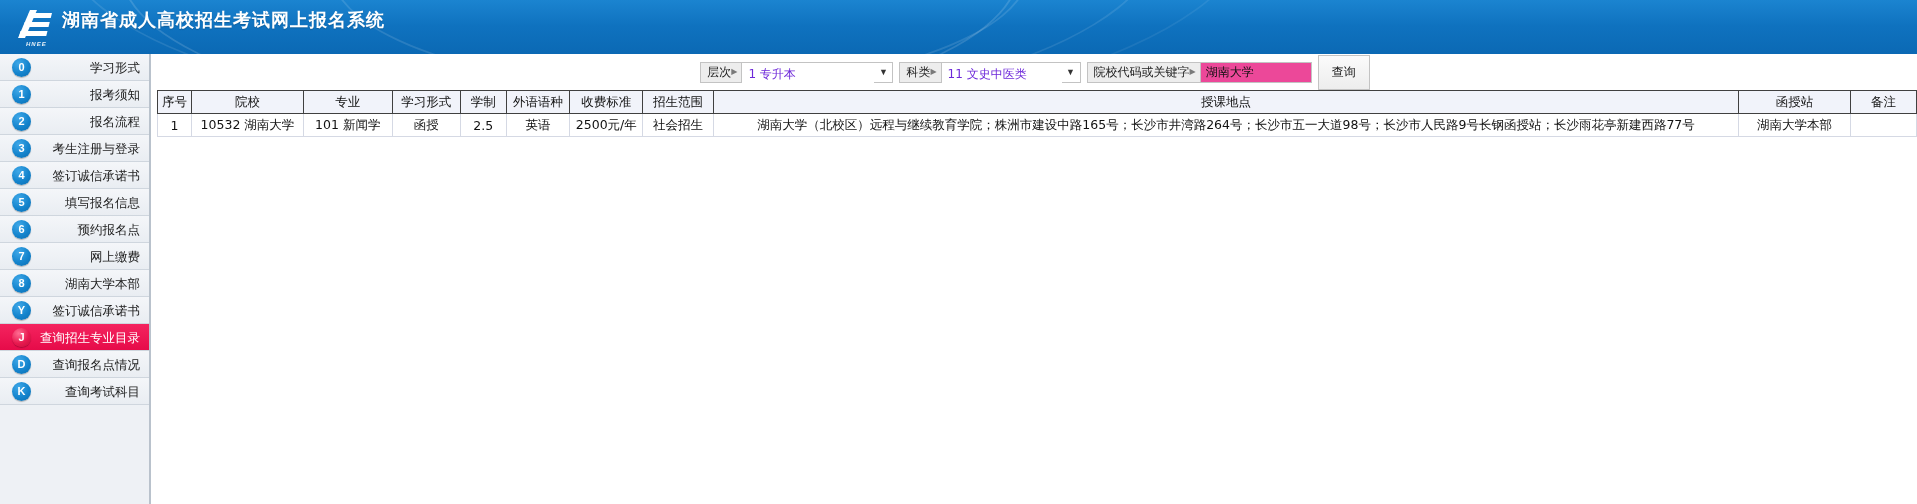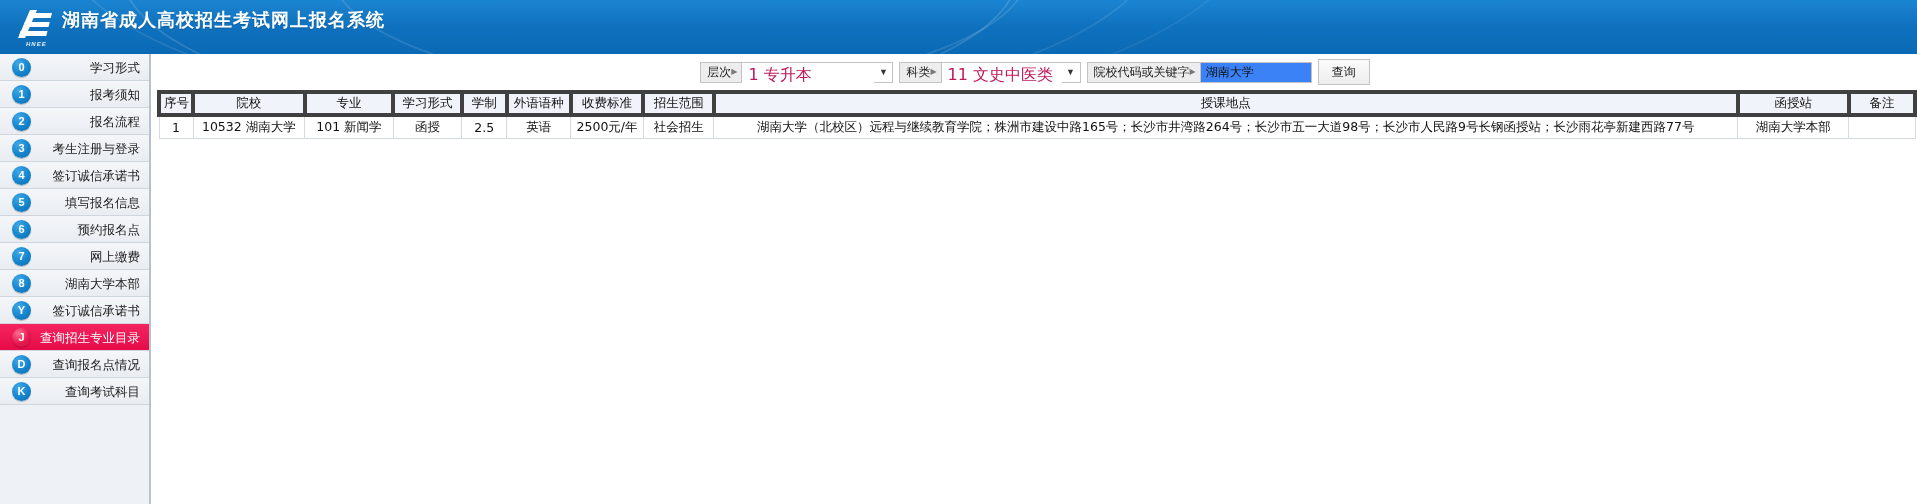--- a/index.html
+++ b/index.html
@@ -160,23 +160,23 @@
   }
   .lab-caret {
     color: #7a7a7a;
     font-size: 8px;
     line-height: 1;
     position: relative;
     top: 0px;
   }
   .ctl-val {
     padding: 12px 6px;
-    font-size: 16px;
+    font-size: 12px;
     line-height: 19px;
-    color: #be185d;
+    color: #6d28d9;
     white-space: nowrap;
     font-family: "DejaVu Sans", "Liberation Sans", sans-serif;
     display: flex;
     align-items: center;
     background: #ffffff;
   }
   .sel-1 .ctl-val { width: 132px; }
   .sel-2 .ctl-val { width: 120px; }
   .ctl-arrow {
     width: 18px;
@@ -186,28 +186,28 @@
     background: #ffffff;
     font-size: 9px;
     color: #333333;
   }
   .inp-val {
     width: 110px;
     font-size: 12px;
     line-height: 19px;
     color: #111111;
     padding: 0 5px;
-    background: #3b82f6;
+    background: #ec4899;
     display: flex;
     align-items: center;
     white-space: nowrap;
     font-family: "DejaVu Sans", "Liberation Sans", sans-serif;
   }
   #search-button {
-    height: 26px;
+    height: 35px;
     min-width: 52px;
     border: 1px solid #c3c3c3;
     background: linear-gradient(180deg,#fbfbfb 0%, #ededed 100%);
     font-size: 12px;
     color: #111111;
     line-height: 19px;
     text-align: center;
     cursor: pointer;
     padding: 7px 10px;
     font-family: "DejaVu Sans", "Liberation Sans", sans-serif;
@@ -222,21 +222,21 @@
     overflow: hidden;
   }
   table#grid {
     border-collapse: collapse;
     table-layout: fixed;
     width: 1760px;
     font-family: "DejaVu Sans", "Liberation Sans", sans-serif;
   }
   table#grid th {
     background: #f1f3fa;
-    border: 4px solid #404040;
+    border: 1px solid #404040;
     font-size: 12.5px;
     font-weight: normal;
     color: #111111;
     height: 23px;
     text-align: center;
     padding: 0 3px;
     white-space: nowrap;
   }
   table#grid td {
     border: 1px solid #d5d9e4;

